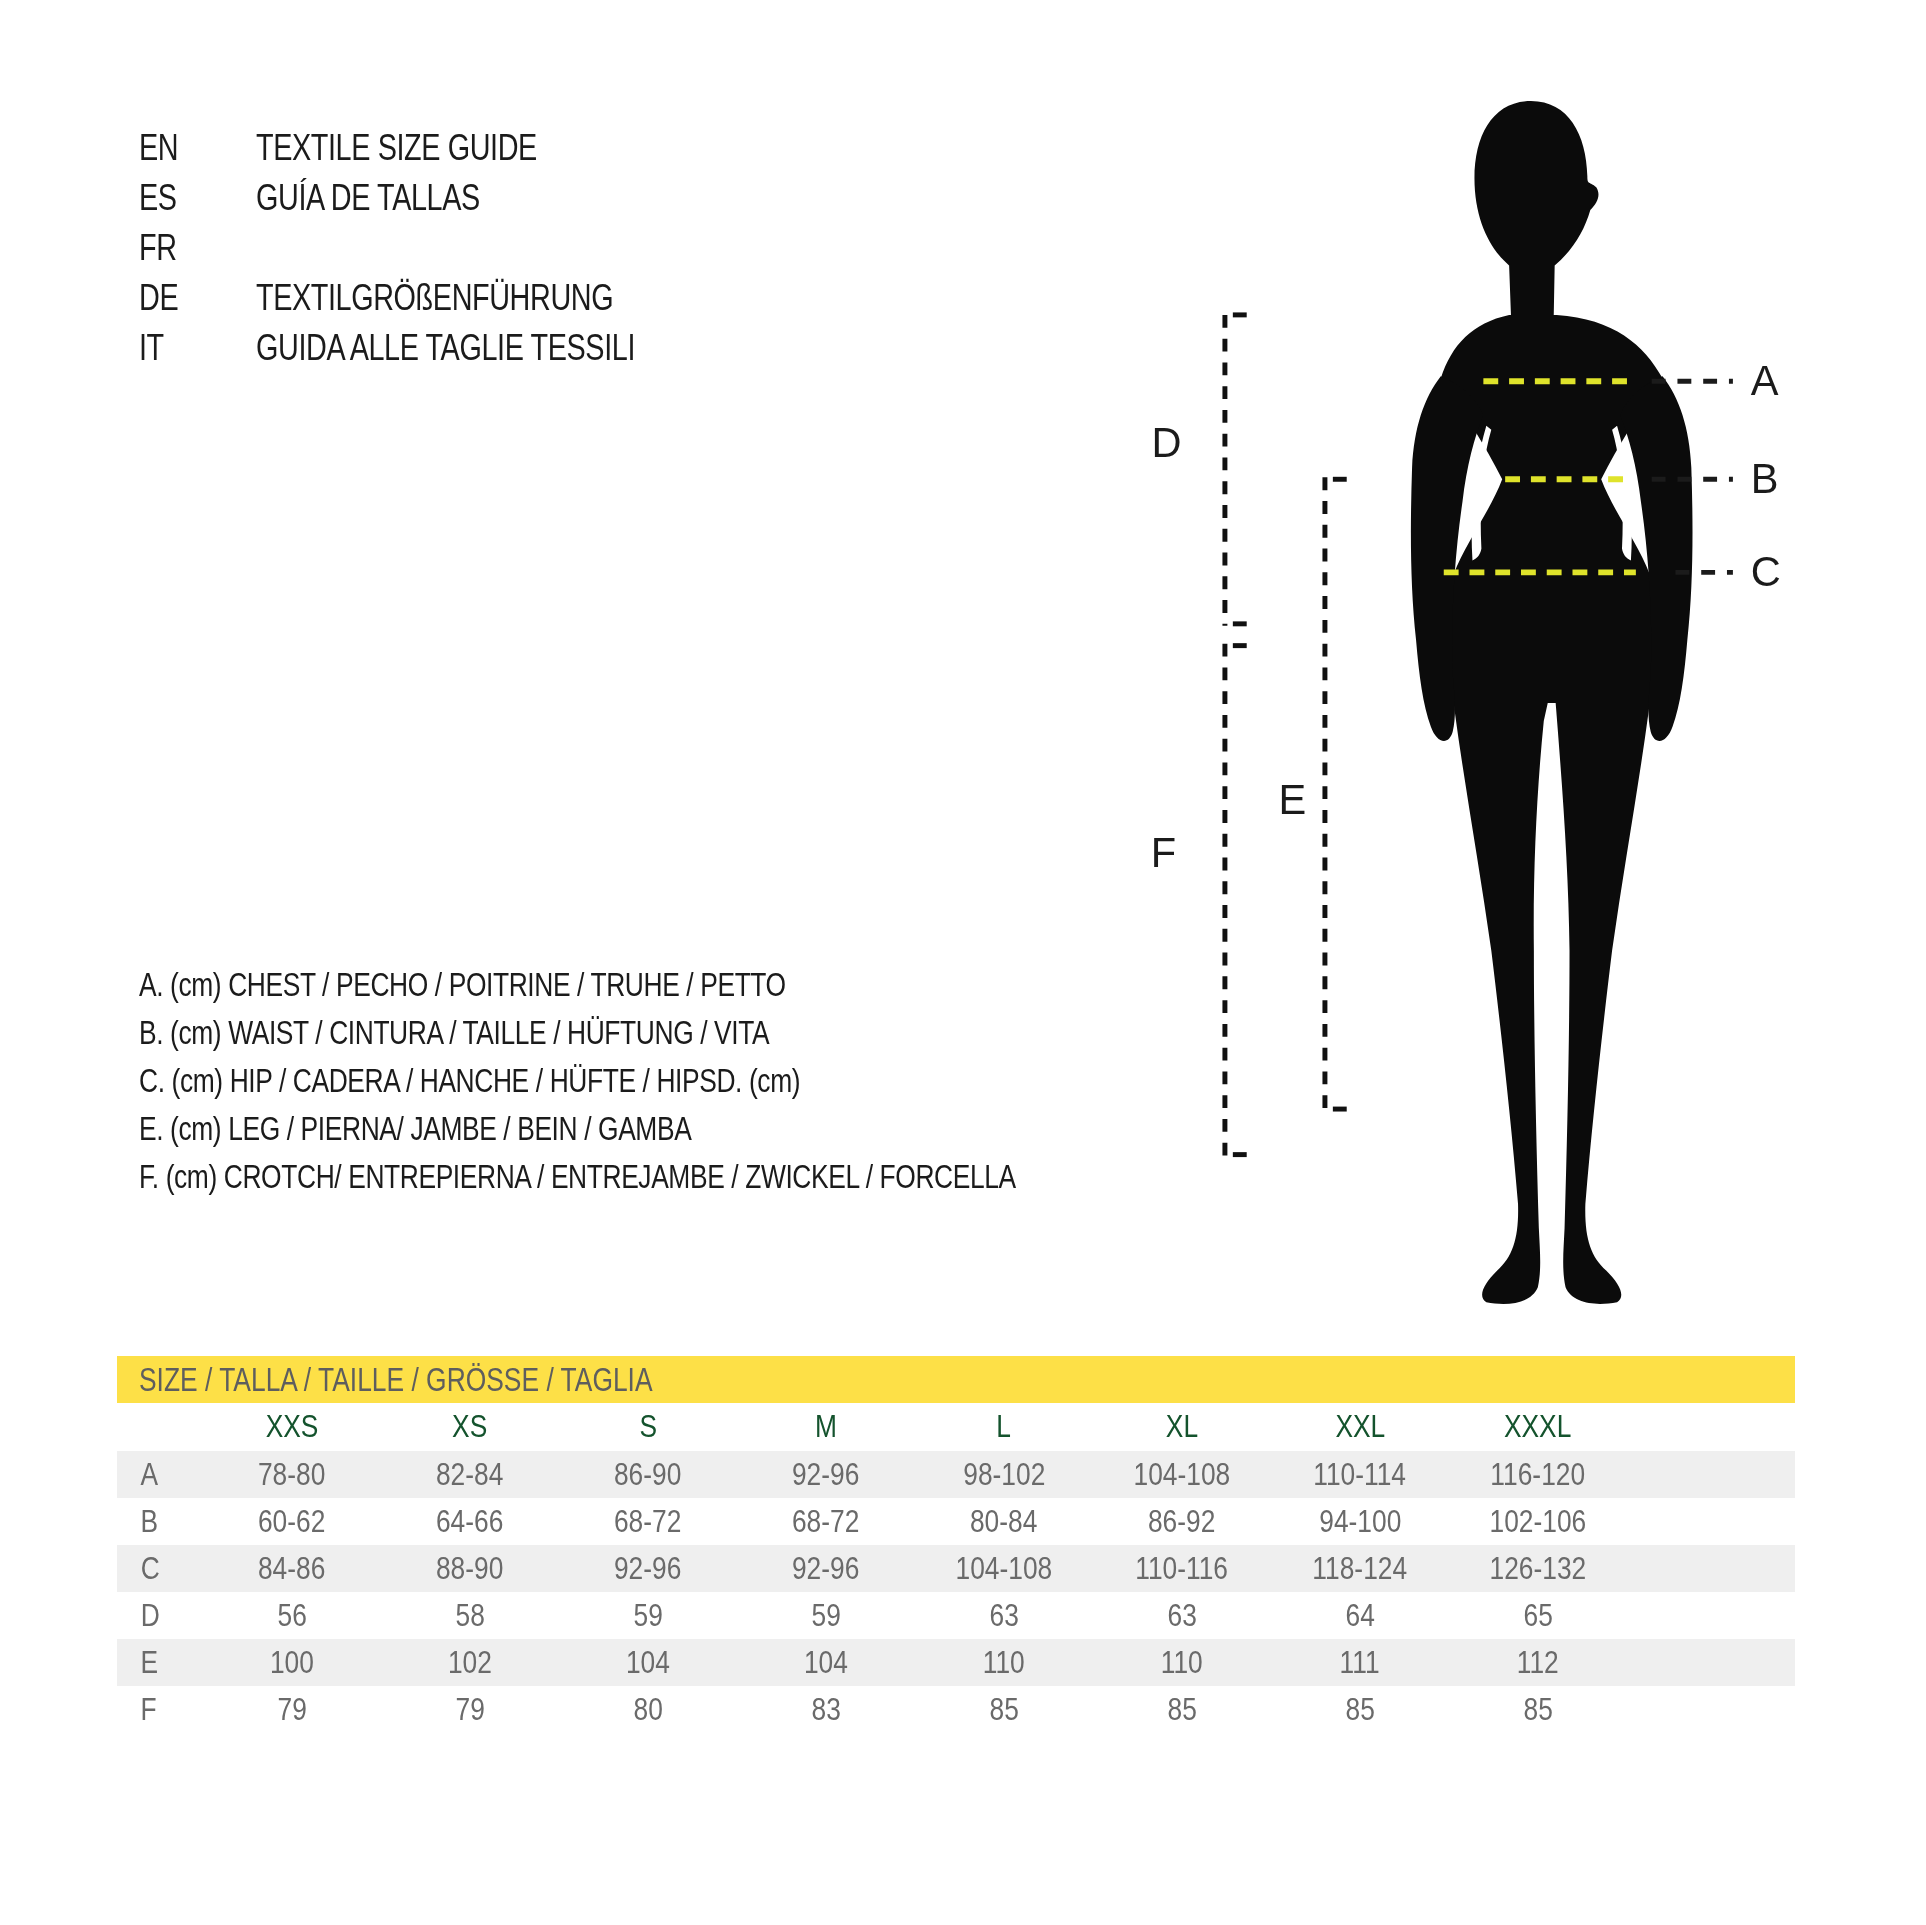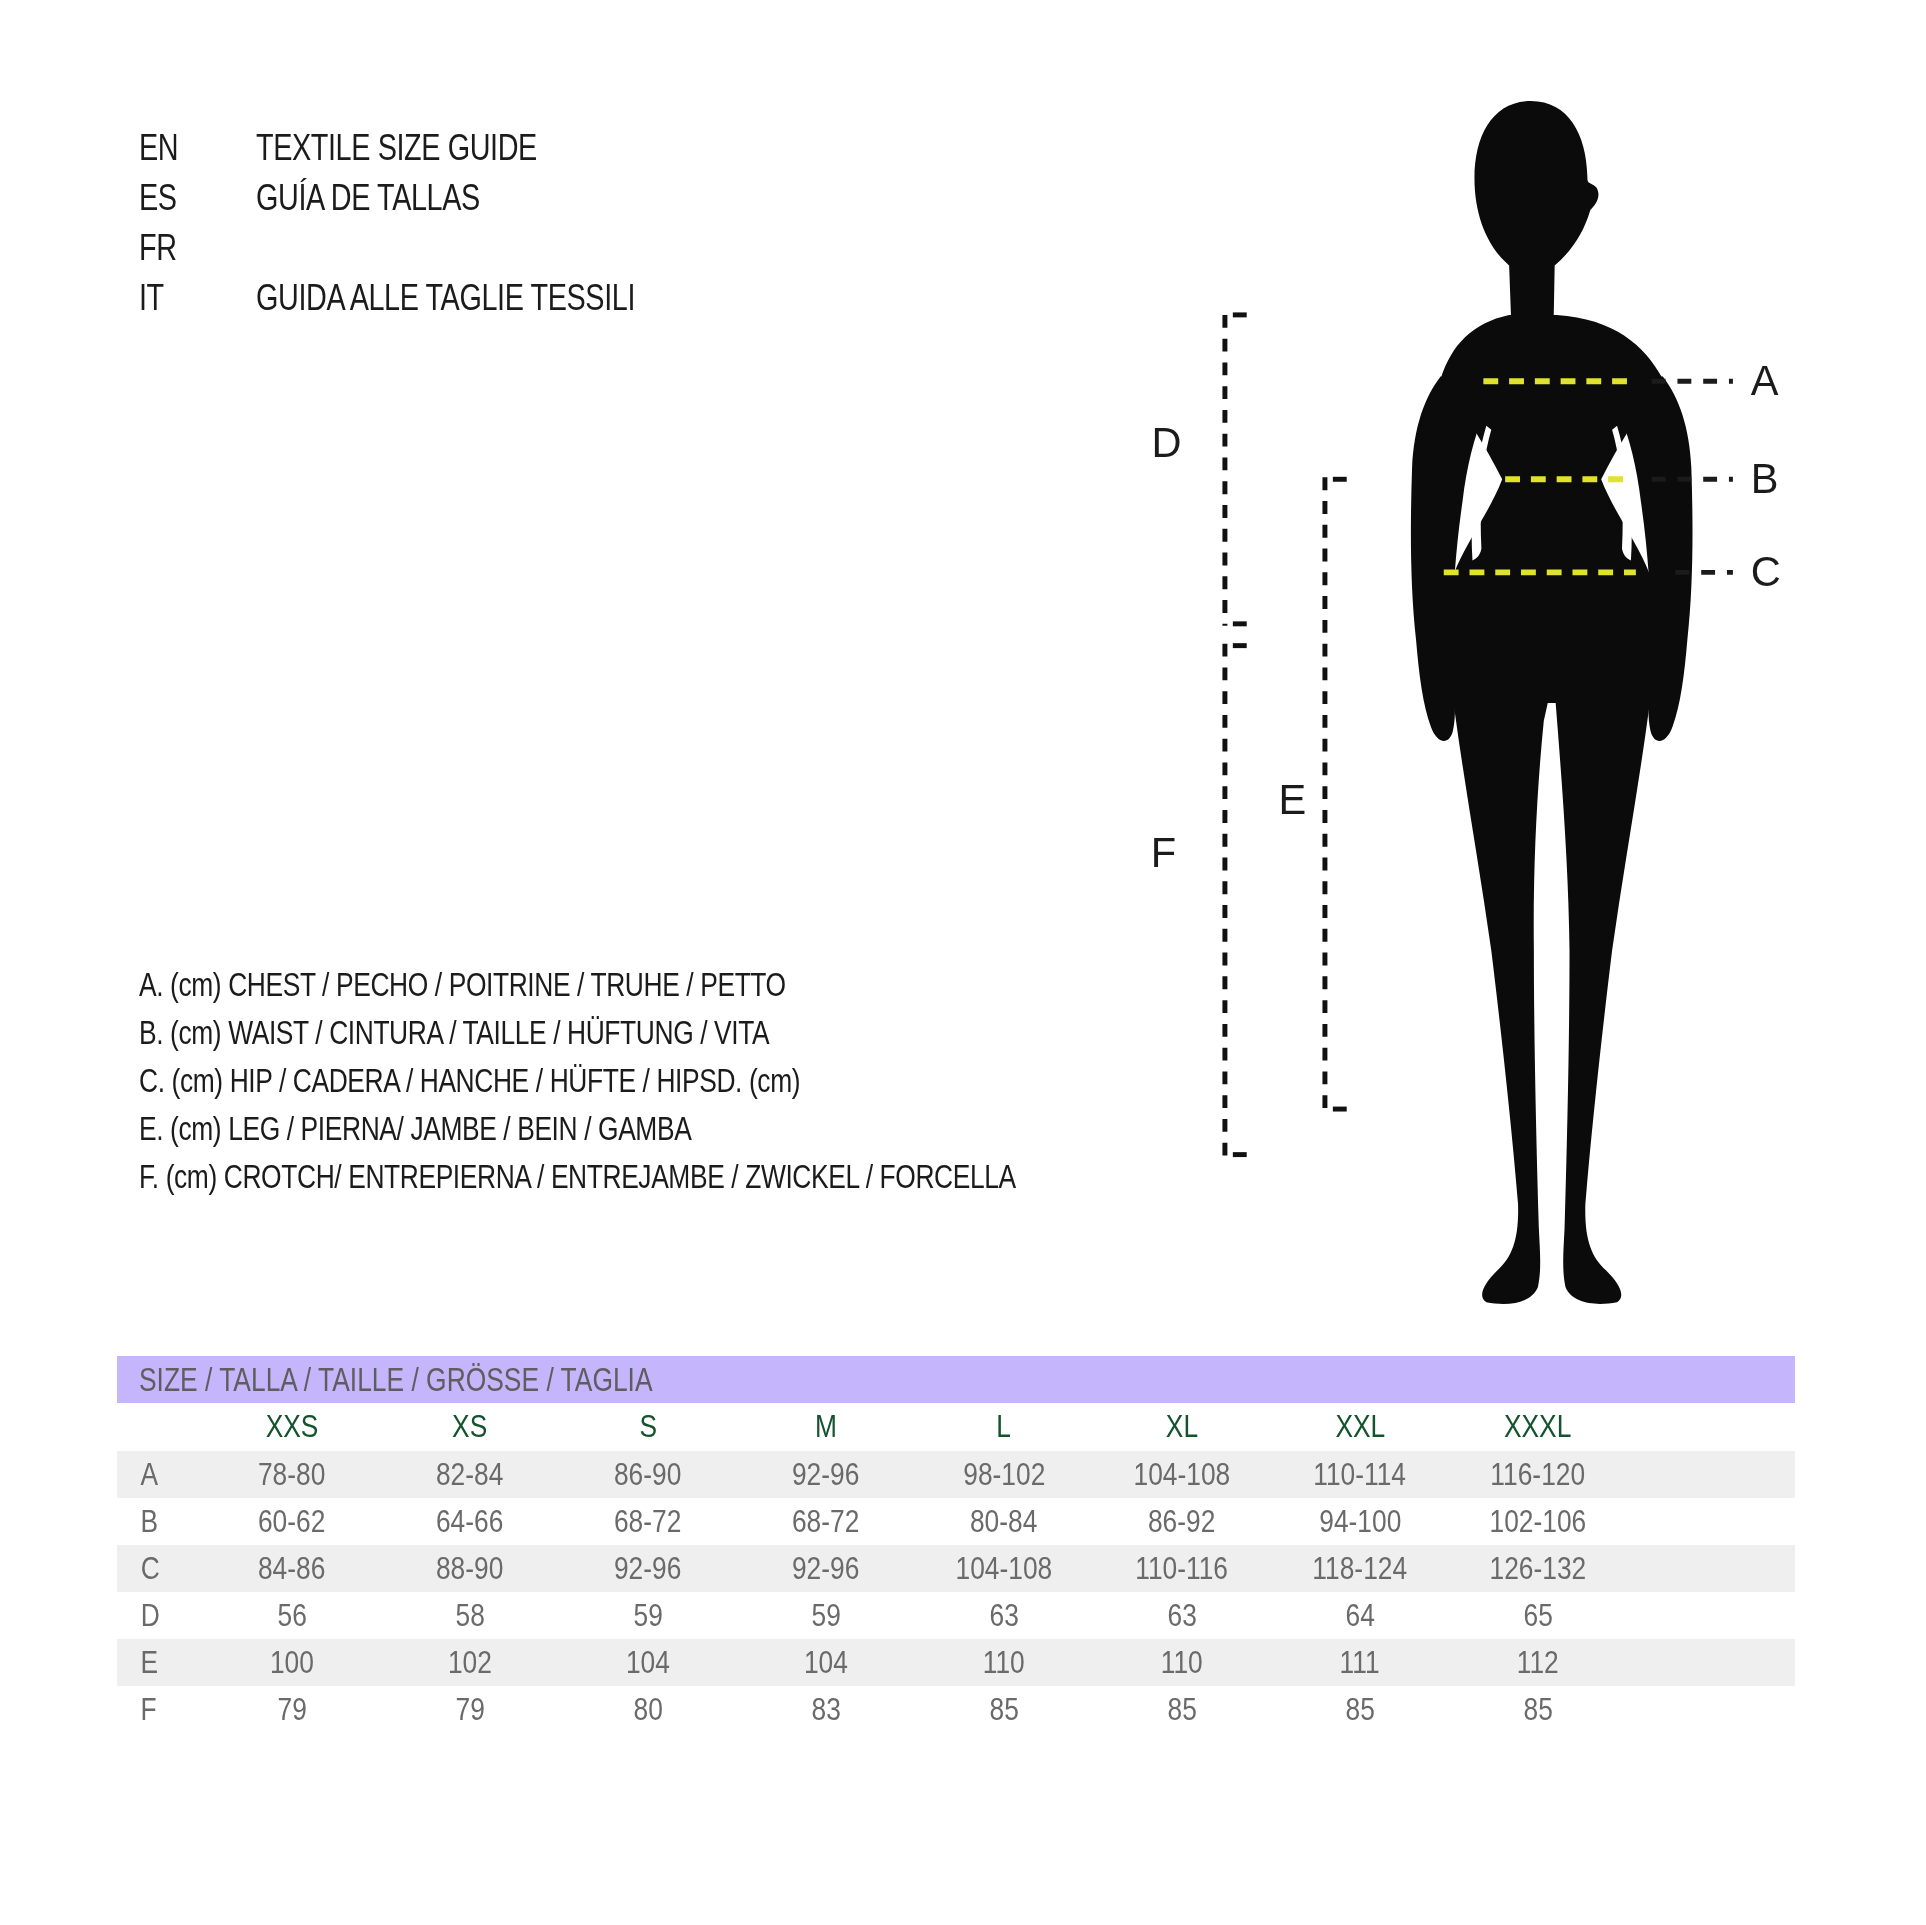--- a/index.html
+++ b/index.html
@@ -19,21 +19,21 @@
 
   
   .legend-block{position:absolute;left:139px;top:961px;font-size:33px;letter-spacing:-0.5px;}
   .legend-row{line-height:48px;}
 
   
   .group-title{position:absolute;left:139px;top:1283px;font-size:35px;line-height:48px;letter-spacing:-0.5px;}
 
   
   .size-table{position:absolute;left:117px;top:1356px;width:1678px;font-size:31px;color:#6a6a6a;}
-  .table-bar{height:47px;background:#c4b5fd;color:#5e5e5e;font-size:33px;line-height:47px;padding-left:22px;box-sizing:border-box;}
+  .table-bar{height:47px;background:#fde047;color:#5e5e5e;font-size:33px;line-height:47px;padding-left:22px;box-sizing:border-box;}
   .trow{display:grid;grid-template-columns:86px repeat(8,178px) 166px;height:47px;align-items:center;}
   .trow.header{height:48px;color:#14532d;}
   .trow.stripe{background:#efefef;}
   .cell{text-align:center;}
   .cell.rlabel{text-align:left;padding-left:22px;}
 </style>
 </head>
 <body>
 
 <div id="page">
@@ -42,20 +42,24 @@
     <div class="lang-row">
       <span class="lang-code"><span class="cond">EN</span></span>
       <span class="lang-title"><span class="cond">TEXTILE SIZE GUIDE</span></span>
     </div>
     <div class="lang-row">
       <span class="lang-code"><span class="cond">ES</span></span>
       <span class="lang-title"><span class="cond">GUÍA DE TALLAS</span></span>
     </div>
     <div class="lang-row">
       <span class="lang-code"><span class="cond">FR</span></span>
+    </div>
+    <div class="lang-row">
+      <span class="lang-code"><span class="cond">DE</span></span>
+      <span class="lang-title"><span class="cond">TEXTILGRÖßENFÜHRUNG</span></span>
     </div>
     <div class="lang-row">
       <span class="lang-code"><span class="cond">IT</span></span>
       <span class="lang-title"><span class="cond">GUIDA ALLE TAGLIE TESSILI</span></span>
     </div>
   </div>
 
   <svg id="figure-svg" viewBox="0 0 1946 1945">
 
     <g fill="#0b0b0b">

